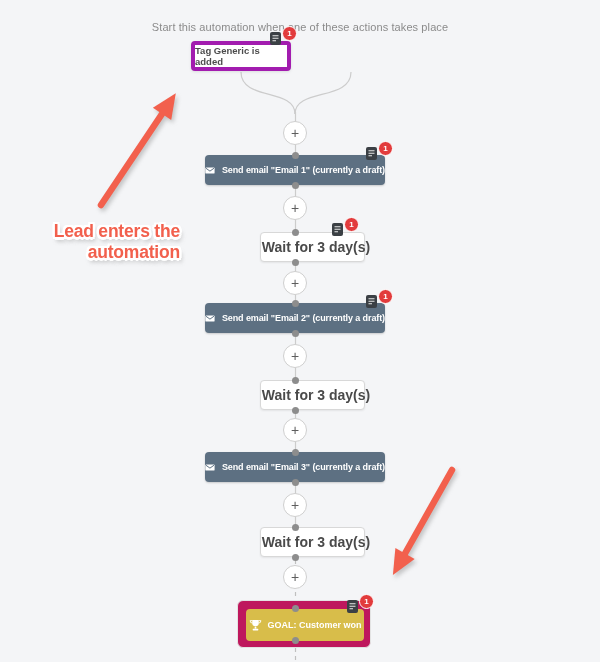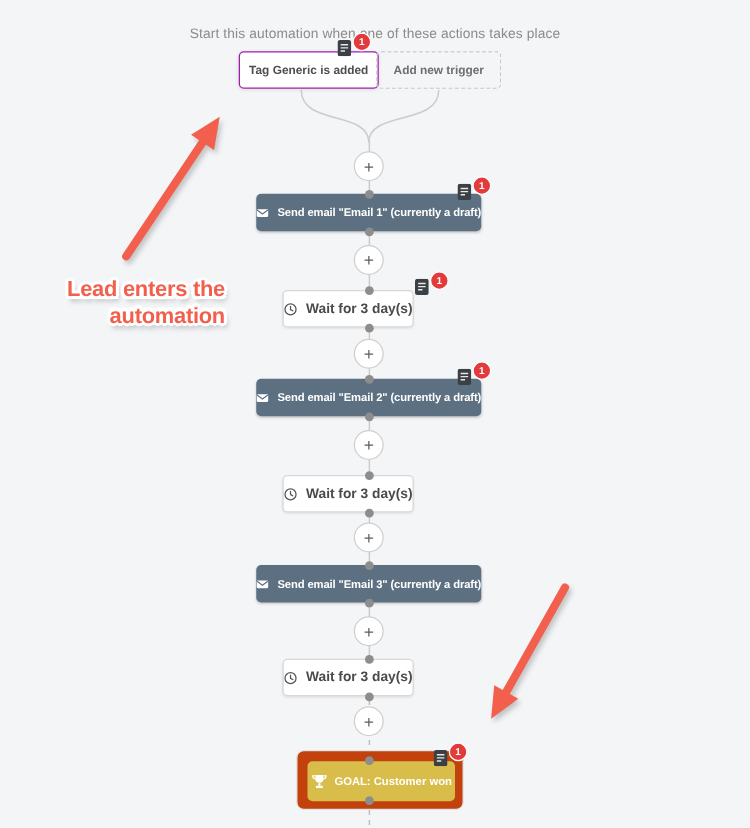--- a/index.html
+++ b/index.html
@@ -6,37 +6,37 @@
   body{font-family:"Liberation Sans",sans-serif;background:#f4f5f7;}
   .stage{position:relative;width:600px;height:662px;background:#f4f5f7;overflow:hidden;}
 
   .canvas-title{position:absolute;top:21px;left:0;width:600px;text-align:center;
     font-size:11px;color:#8b8b8b;letter-spacing:.1px;}
 
   svg.connectors{position:absolute;left:0;top:0;z-index:1;pointer-events:none;}
 
   .trigger-box{position:absolute;top:41px;height:30px;box-sizing:border-box;border-radius:4px;
     display:flex;align-items:center;justify-content:center;font-weight:bold;font-size:9.5px;z-index:3;cursor:pointer;}
-  .trigger-solid{left:191px;width:112px;background:#fff;border:1px solid #a21caf;color:#4d4d4d;
+  .trigger-solid{left:191px;width:100px;background:#fff;border:4px solid #a21caf;color:#4d4d4d;
     box-shadow:0 1px 3px rgba(0,0,0,.10);}
   .trigger-dashed{left:301px;width:100px;border:1px dashed #c6c6c6;color:#6e6e6e;background:transparent;}
 
   .plus-circle{position:absolute;left:283px;width:24px;height:24px;box-sizing:border-box;background:#fff;
     border:1px solid #cfcfcf;border-radius:50%;display:flex;align-items:center;justify-content:center;
     color:#5e5e5e;font-size:14px;font-weight:400;z-index:3;cursor:pointer;line-height:1;}
 
   .node{position:absolute;height:30px;box-sizing:border-box;border-radius:4px;display:flex;
     align-items:center;justify-content:center;gap:7px;z-index:3;cursor:pointer;white-space:nowrap;}
   .node-email{left:205px;width:180px;background:#5d7082;color:#fff;font-weight:bold;font-size:9px;
     letter-spacing:-.1px;box-shadow:0 1px 2px rgba(0,0,0,.18);}
-  .node-wait{left:226px;width:105px;background:#fff;border:1px solid #d8d8d8;color:#4a4a4a;
-    font-weight:bold;font-size:11px;box-shadow:0 1px 2px rgba(0,0,0,.07);}
+  .node-wait{left:260px;width:105px;background:#fff;border:1px solid #d8d8d8;color:#4a4a4a;
+    font-weight:bold;font-size:14px;box-shadow:0 1px 2px rgba(0,0,0,.07);}
 
   .goal-wrap{position:absolute;left:237px;top:600px;width:134px;height:48px;box-sizing:border-box;
-    background:#c2410c;border:1px solid #e3e3e3;border-radius:6px;z-index:3;cursor:pointer;}
+    background:#be185d;border:1px solid #e3e3e3;border-radius:6px;z-index:3;cursor:pointer;}
   .goal-btn{position:absolute;left:8px;top:8px;width:118px;height:32px;box-sizing:border-box;border-radius:4px;
     background:#d8bd4a;color:#fff;font-weight:bold;font-size:9px;display:flex;align-items:center;
     justify-content:center;gap:6px;white-space:nowrap;}
 
   .dot{position:absolute;left:292px;width:7px;height:7px;border-radius:50%;background:#8d8d8d;z-index:4;}
 
   .badge{position:absolute;width:27px;height:19px;z-index:6;cursor:pointer;}
   .badge .note-ic{position:absolute;left:0;top:6px;width:11px;height:13px;}
   .badge .cnt{position:absolute;right:0;top:0;width:13px;height:13px;border-radius:50%;
     background:#e23b3c;border:1px solid #fff;color:#fff;font-size:8px;font-weight:bold;
@@ -62,23 +62,20 @@
     <path d="M241,72 C241,101 295,88 295,114" stroke="#cccccc" stroke-width="1.2" fill="none"></path>
     <path d="M351,72 C351,101 295,88 295,114" stroke="#cccccc" stroke-width="1.2" fill="none"></path>
     <line x1="295.5" y1="112" x2="295.5" y2="552" stroke="#cccccc" stroke-width="1.2"></line>
     <line x1="295.5" y1="552" x2="295.5" y2="662" stroke="#bfbfbf" stroke-width="1.2" stroke-dasharray="4 4"></line>
   </svg>
 
   <div class="canvas-title">Start this automation when one of these actions takes place</div>
 
   <div class="trigger-box trigger-solid">
     <span>Tag Generic is added</span>
-  </div>
-  <div class="trigger-box trigger-dashed">
-    <span>Add new trigger</span>
   </div>
 
   <div class="plus-circle" style="top:121px">
       <span>+</span>
     </div>
   <div class="plus-circle" style="top:196px">
       <span>+</span>
     </div>
   <div class="plus-circle" style="top:271px">
       <span>+</span>

